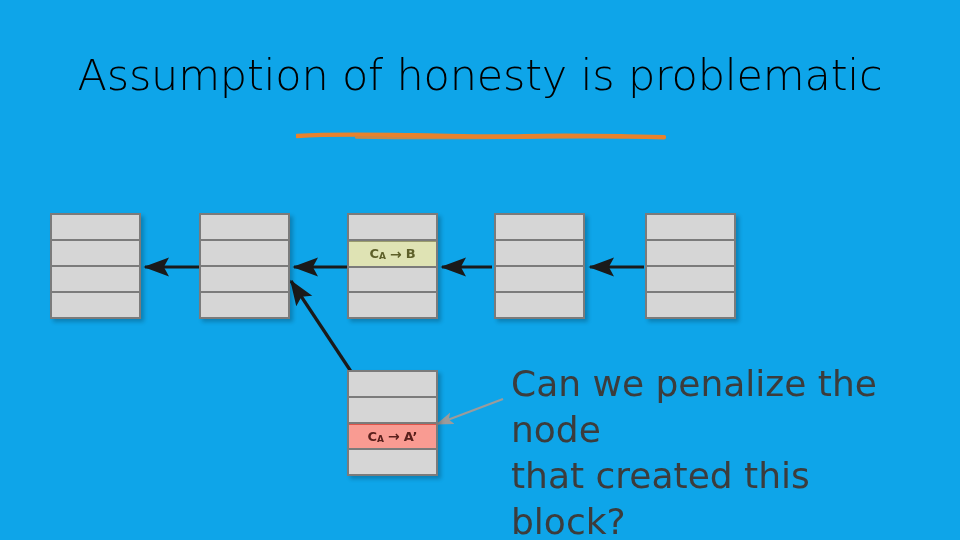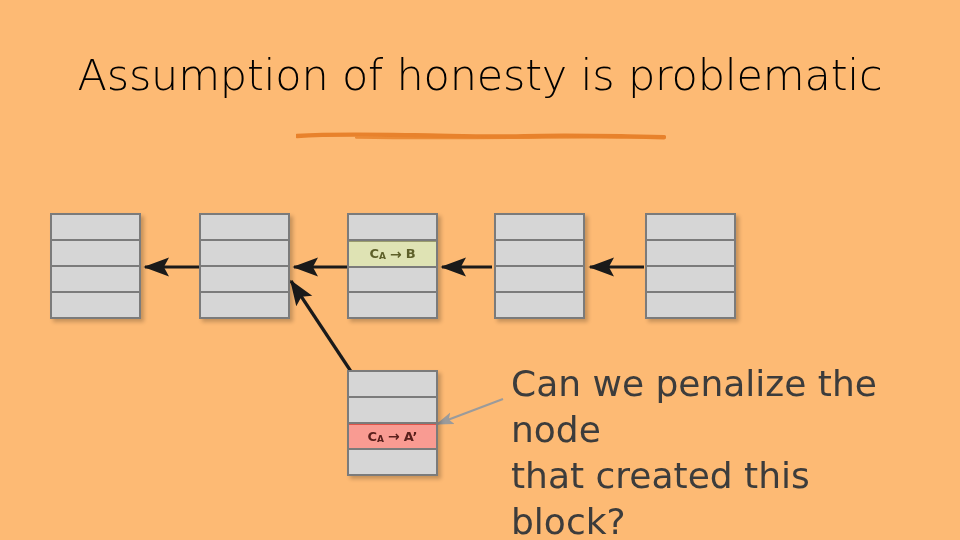--- a/index.html
+++ b/index.html
@@ -15,21 +15,21 @@
     font-family: "Liberation Sans", sans-serif;
     -webkit-font-smoothing: antialiased;
   }
 
   
   #slide {
     position: absolute;
     left: 0; top: 0;
     width: 960px;
     height: 540px;
-    background: #fdba74;
+    background: #0ea5e9;
   }
 
   
   #slide-title {
     position: absolute;
     left: 0;
     top: 50px;
     width: 960px;
     text-align: center;
     font-family: "DejaVu Sans", sans-serif;

